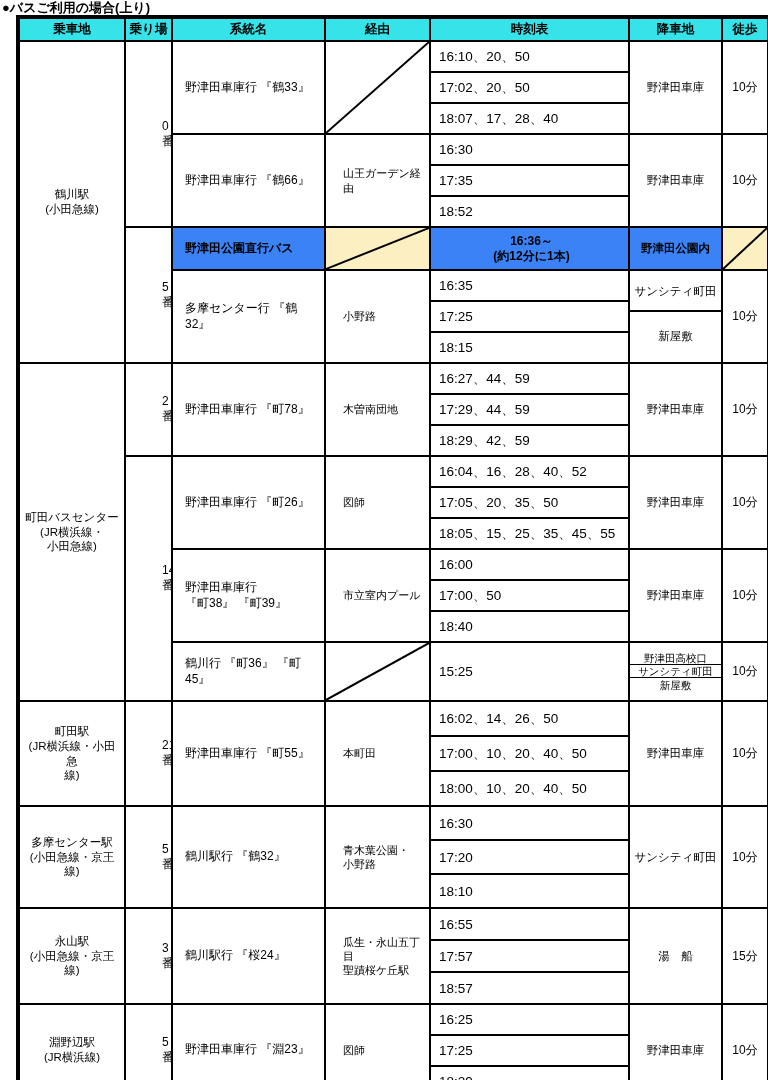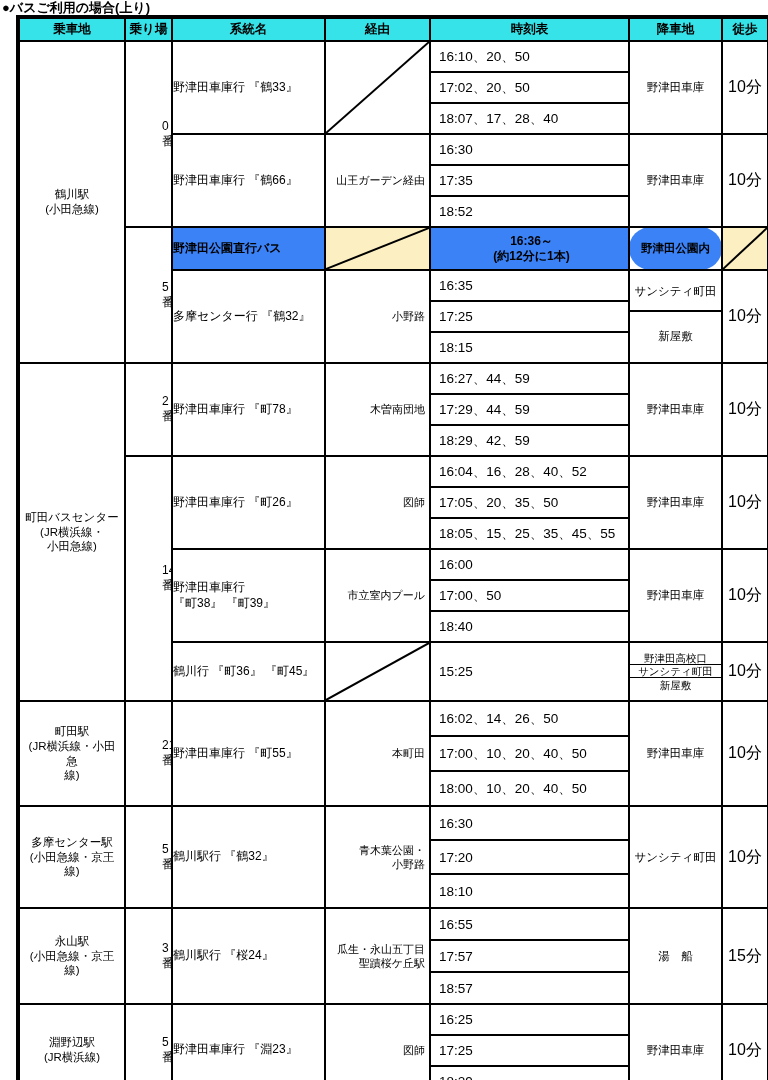--- a/index.html
+++ b/index.html
@@ -7,25 +7,25 @@
   body { width:768px; font-family:"Liberation Sans","DejaVu Sans",sans-serif; }
   .page { width:768px; height:1080px; overflow:hidden; }
   .title { font-weight:bold; font-size:13px; line-height:15px; height:15px; color:#000; padding-left:2px; }
   table.tt { border-collapse:collapse; table-layout:fixed; margin-left:16px; width:751px; border:4px solid #000000; }
   .tt th, .tt td { border:2px solid #000; color:#000; vertical-align:middle; padding:1px 4px; overflow:hidden; }
   .tt th { background:#35e3e9; font-size:12.5px; font-weight:bold; text-align:center; height:24px; padding:2px; }
   tr.rA { height:31px; } tr.rHL { height:43px; } tr.rB { height:59px; }
   tr.rC { height:35px; } tr.rD { height:34px; } tr.rE { height:32px; } tr.rF { height:31px; }
   td.boarding { font-size:11.5px; text-align:center; line-height:1.3; }
   td.stop { font-size:12px; text-align:center;padding-left:36px; }
-  td.route { font-size:12px; text-align:left; padding-left:0; line-height:1.3; }
-  td.via { font-size:11px; text-align:right; padding-left:8px; line-height:1.3; }
+  td.route { font-size:12px; text-align:left; padding-left:12px; line-height:1.3; }
+  td.via { font-size:11px; text-align:left; padding-left:17px; line-height:1.3; }
   td.time { font-size:13.5px; text-align:left; padding-left:8px; }
-  td.drop { font-size:11.5px; text-align:center; line-height:1.25;border-radius:31px; }
-  td.walk { font-size:16px; text-align:center; }
+  td.drop { font-size:11.5px; text-align:center; line-height:1.25; }
+  td.walk { font-size:12px; text-align:center; }
   .pre { white-space:pre-line; }
   .hl { background:#3b82f6; color:#e8380d; font-weight:bold; }
   .hl.time { font-size:12px; line-height:1.2;text-align:center; }
   td.diagcell { position:relative; padding:0; }
   td.diagcell svg { position:absolute; left:0; top:0; width:100%; height:100%; display:block; }
   td.hlbg { background:#fcf0c3; }
   td.p0 { padding:0; }
   .split-top { height:40px; border-bottom:2px solid #000; display:flex; align-items:center; justify-content:center; font-size:11.5px; }
   .split-bot { height:49px; display:flex; align-items:center; justify-content:center; font-size:11.5px; }
   .tri { height:13px; border-bottom:1px solid #000; display:flex; align-items:center; justify-content:center; font-size:10.5px; line-height:12px; }

